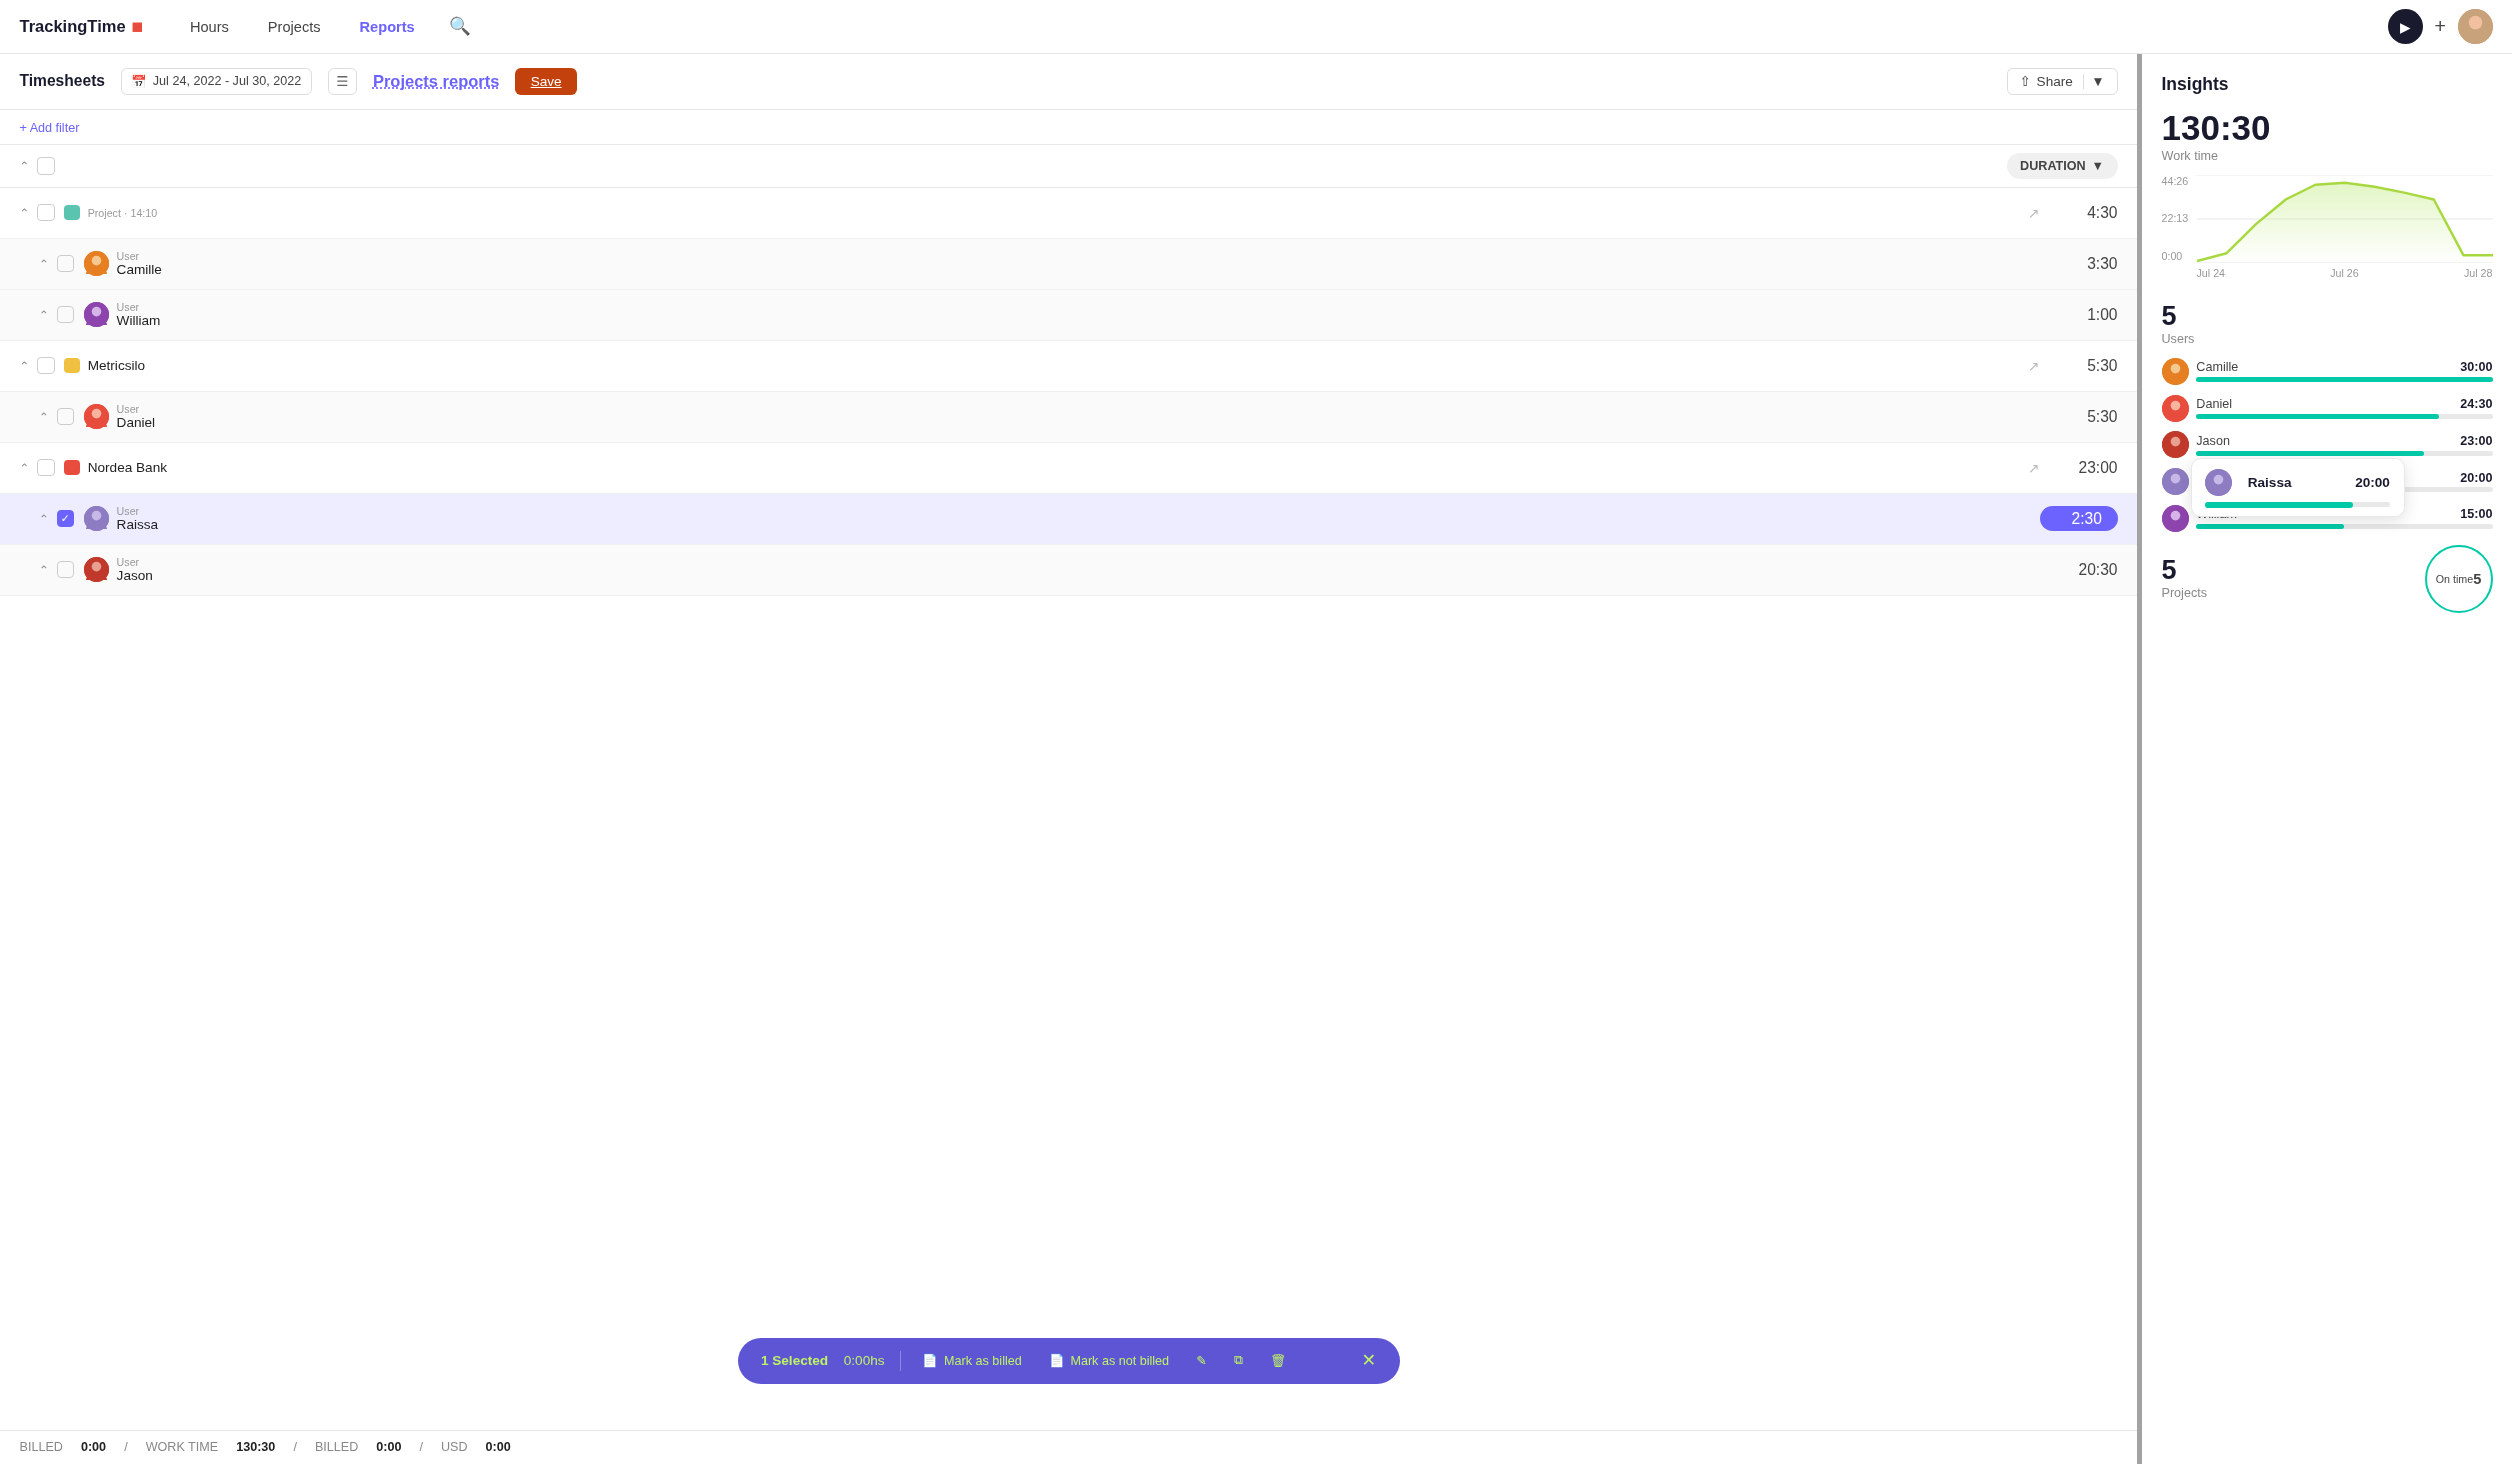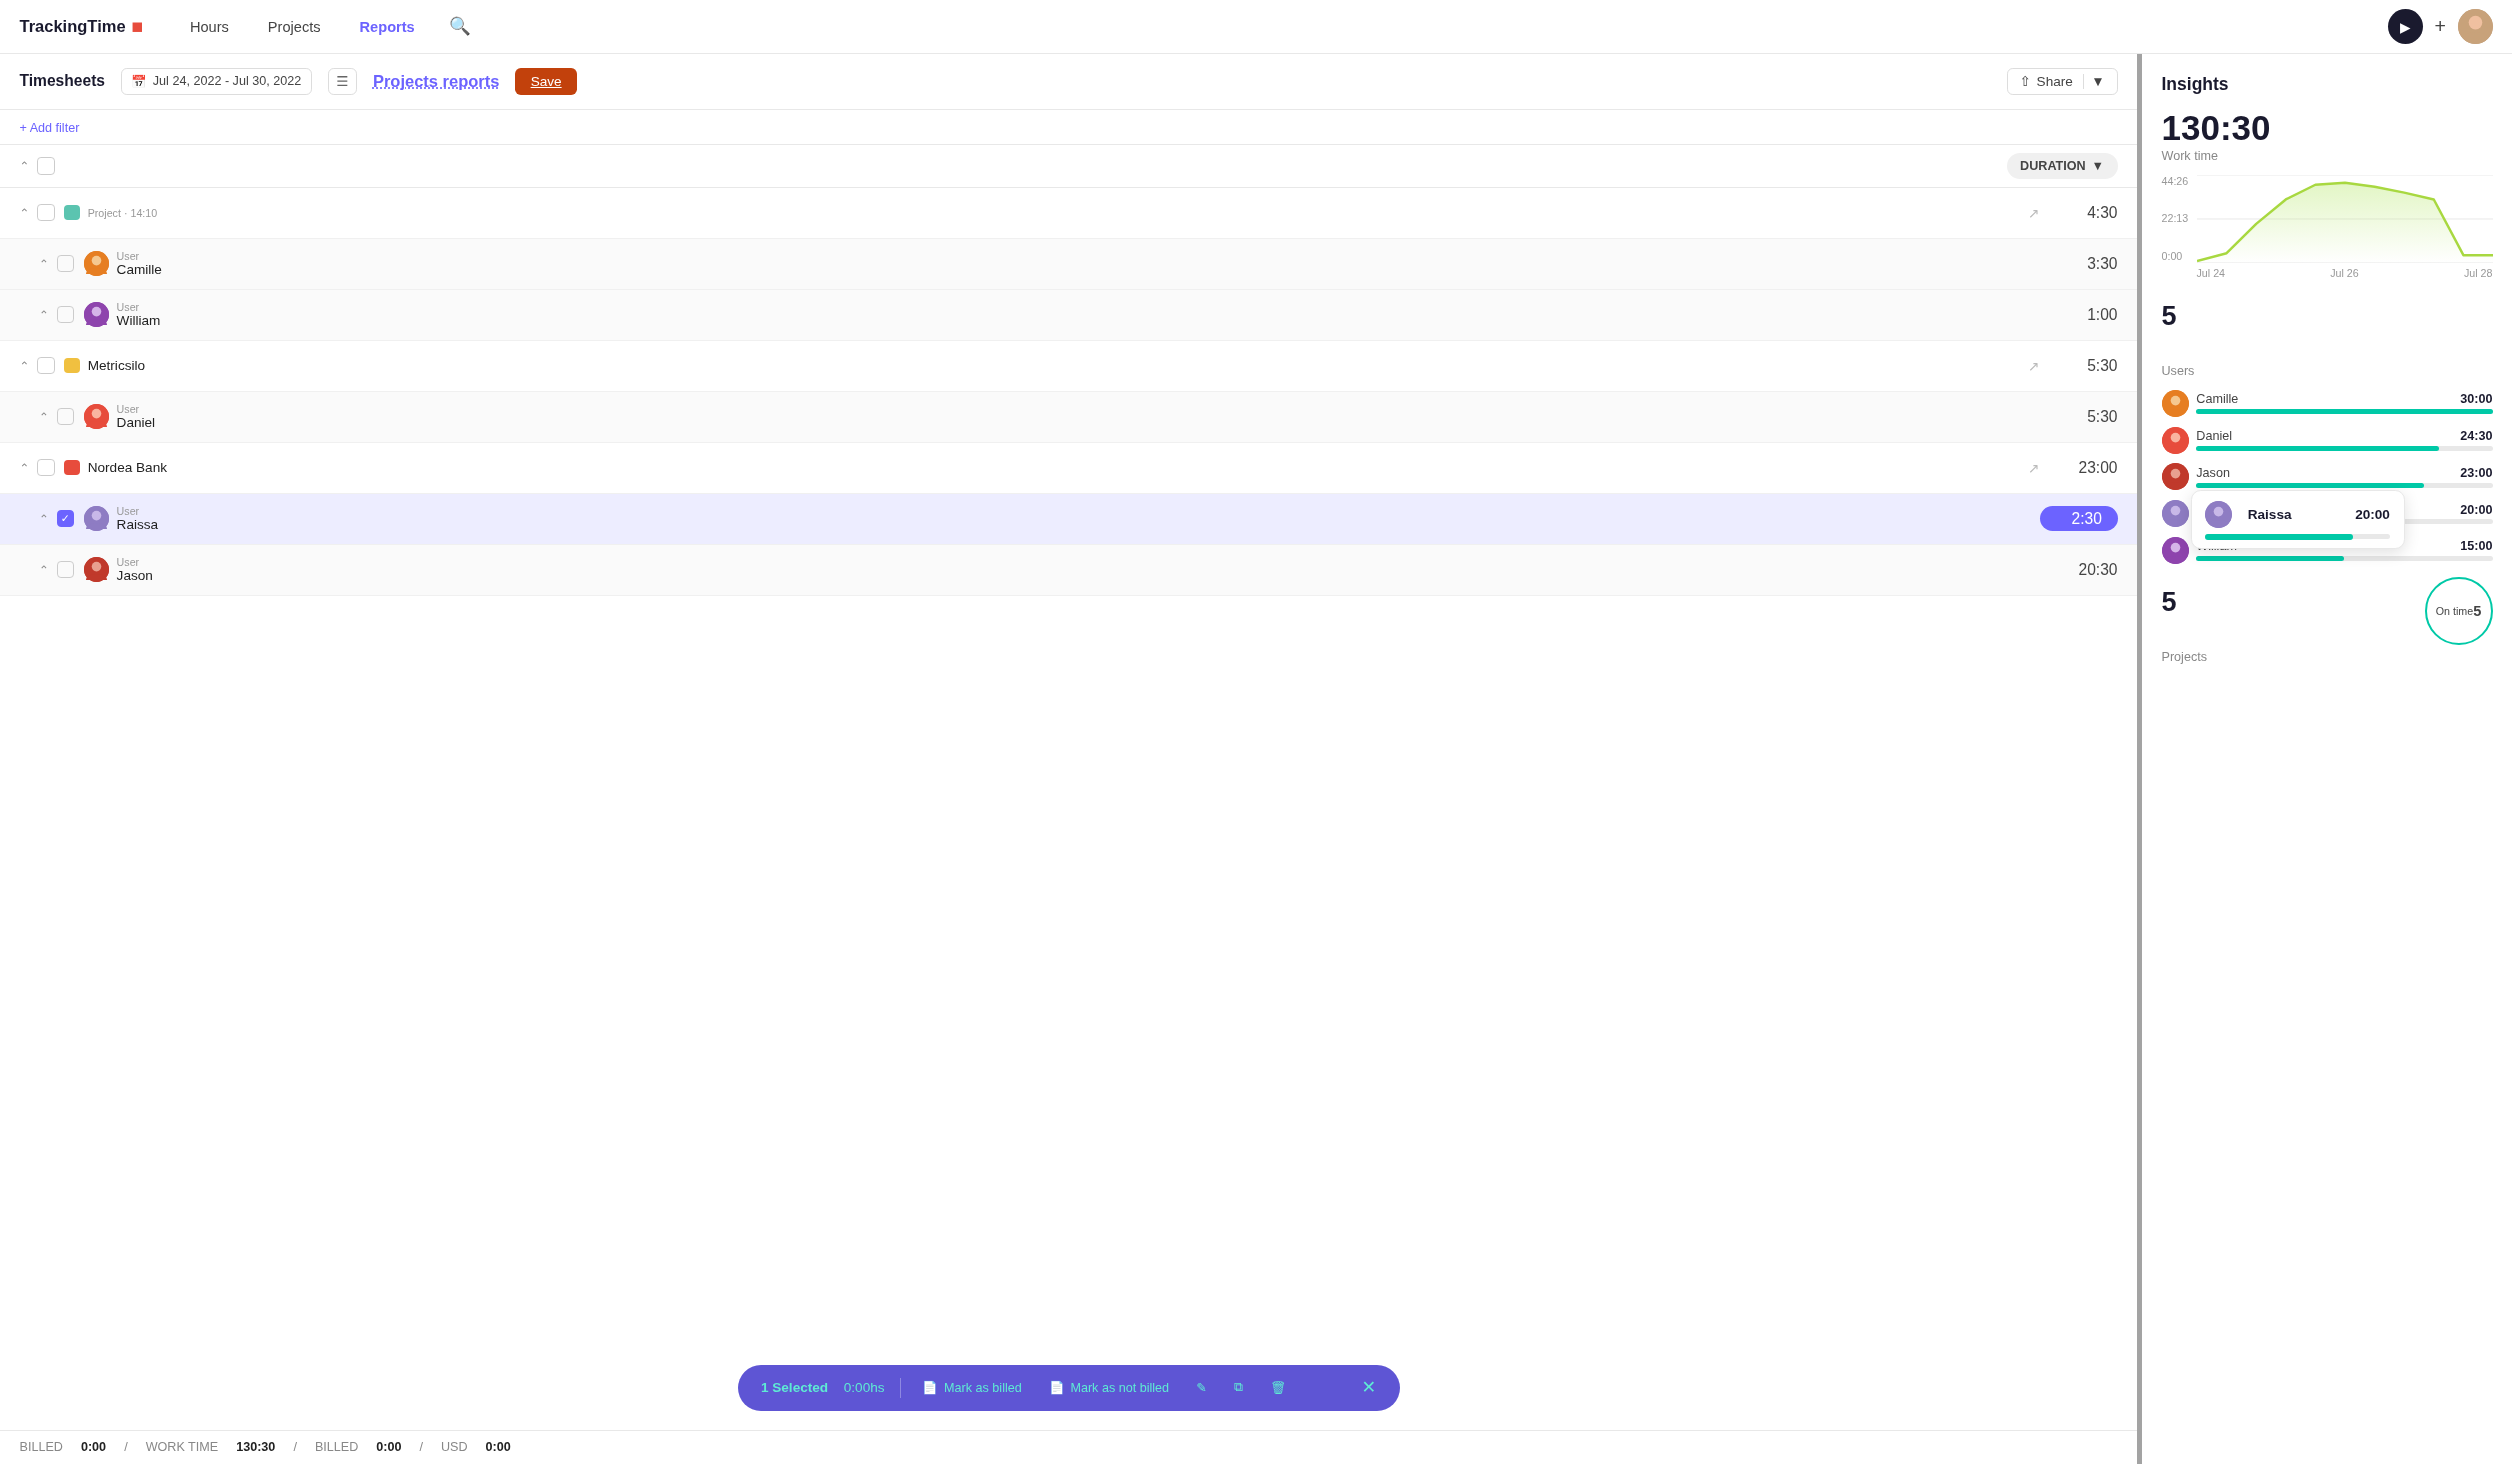--- a/index.html
+++ b/index.html
@@ -55,21 +55,21 @@
     .project-color { width: 15.6px; height: 15.6px; border-radius: 3.9px; margin-right: 7.8px; flex-shrink: 0; }
     .row-label { flex: 1; }
     .row-label .label-sub { font-size: 10.7px; color: #999; }
     .row-label .label-main { font-size: 13.6px; font-weight: 500; color: #222; }
     .row-duration { font-size: 15.6px; font-weight: 500; color: #444; min-width: 78px; text-align: right; }
     .row-duration.highlighted { background: #6c63ff; color: #fff; border-radius: 19.5px; padding: 3.9px 15.6px; }
     .ext-link { color: #bbb; margin-left: 11.7px; cursor: pointer; font-size: 13.6px; }
     .user-avatar { width: 25px; height: 25px; border-radius: 50%; margin-right: 7.8px; flex-shrink: 0; font-size: 10.7px; display: flex; align-items: center; justify-content: center; color: #fff; font-weight: 600; }
 
     
-    .bottom-action-bar { background: #5e55d4; color: #5eead4; border-radius: 29px; margin: 3px auto; width: 90%; max-width: 662px; display: flex; align-items: center; gap: 15.6px; padding: 11.7px 23.4px; justify-content: space-between; }
+    .bottom-action-bar { background: #5e55d4; color: #bef264; border-radius: 29px; margin: 30px auto; width: 90%; max-width: 662px; display: flex; align-items: center; gap: 15.6px; padding: 11.7px 23.4px; justify-content: space-between; }
     .bab-selected { font-weight: 600; font-size: 13.6px; }
     .bab-time { font-size: 13.6px; }
     .bab-divider { width: 1px; height: 19.5px; background: rgba(255,255,255,0.3); }
     .bab-action { display: flex; align-items: center; gap: 5.8px; font-size: 12.6px; cursor: pointer; padding: 3.9px 5.8px; border-radius: 3.9px; }
     .bab-spacer { flex: 1; }
     .bab-close { cursor: pointer; font-size: 17.5px; }
 
     
     .footer-totals { display: flex; align-items: center; padding: 9.7px 19.5px; border-top: 1px solid #e8e8e8; gap: 18px; font-size: 12.6px; color: #888; }
     .footer-val { color: #222; font-weight: 600; }
@@ -78,21 +78,21 @@
     .insights-title { font-size: 17.5px; font-weight: 600; color: #1a1a2e; margin-bottom: 15.6px; }
     .worktime-value { font-size: 35px; font-weight: 700; color: #1a1a2e; line-height: 1; }
     .worktime-label { font-size: 12.6px; color: #888; margin-top: 3.9px; margin-bottom: 11.7px; }
     .chart-area { position: relative; height: 107px; margin-bottom: 19.5px; }
     .chart-y-labels { position: absolute; left: 0; top: 0; bottom: 19.5px; display: flex; flex-direction: column; justify-content: space-between; font-size: 10.7px; color: #999; }
     .chart-inner { margin-left: 35px; height: 88px; position: relative; }
     .chart-x-labels { display: flex; justify-content: space-between; margin-left: 35px; font-size: 10.7px; color: #999; margin-top: 3.9px; }
 
     
     .section-num { font-size: 27px; font-weight: 700; color: #1a1a2e; }
-    .section-label { font-size: 12.6px; color: #888; margin-bottom: 11.7px; margin-top: 32px; }
+    .section-label { font-size: 12.6px; color: #888; margin-bottom: 11.7px; }
     .user-stat-row { display: flex; align-items: center; margin-bottom: 9.7px; position: relative; }
     .user-stat-avatar { width: 27px; height: 27px; border-radius: 50%; margin-right: 7.8px; flex-shrink: 0; display: flex; align-items: center; justify-content: center; font-size: 9.7px; color: #fff; font-weight: 600; overflow: hidden; }
     .user-stat-name { font-size: 12.6px; color: #444; flex: 1; min-width: 58px; }
     .user-stat-time { font-size: 12.6px; font-weight: 600; color: #1a1a2e; margin-left: 7.8px; }
     .stat-bar-track { height: 4.9px; background: #e8e8e8; border-radius: 2.9px; margin-top: 2.9px; }
     .stat-bar-fill { height: 4.9px; background: #00c9a7; border-radius: 2.9px; }
     .user-stat-col { flex: 1; }
 
     
     .tooltip-card { position: absolute; background: #fff; border: 1px solid #e8e8e8; border-radius: 9.7px; padding: 9.7px 13.6px; box-shadow: 0 3.9px 15.6px rgba(0,0,0,0.12); z-index: 10; min-width: 195px; left: -9.7px; top: 0; }

